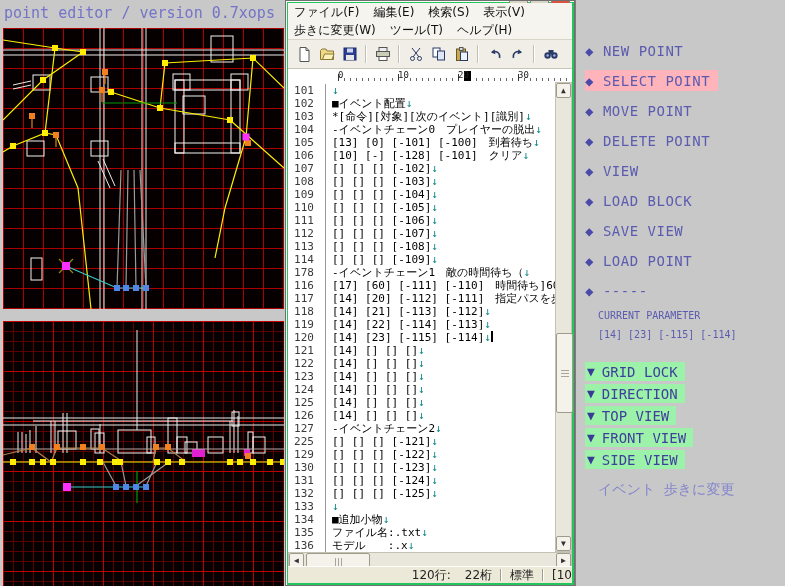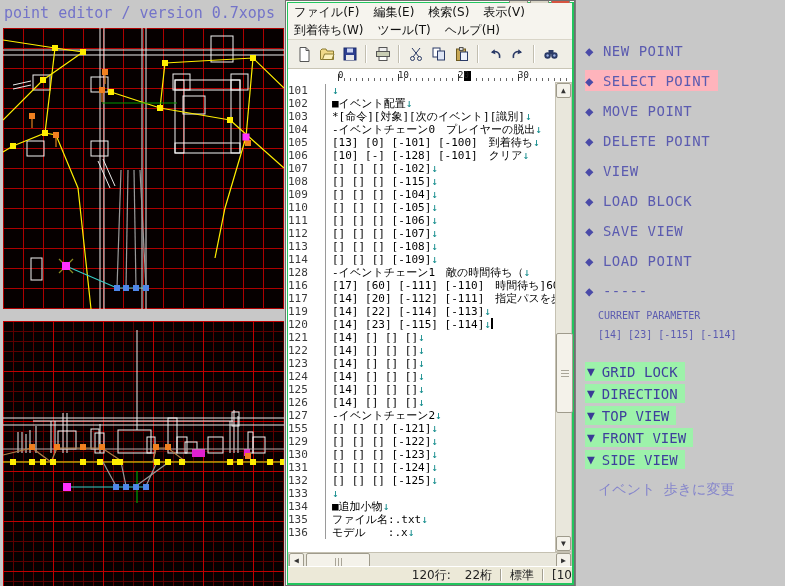--- a/index.html
+++ b/index.html
@@ -31,21 +31,21 @@
          border-bottom:1px solid #a9a598;}
   .ruler-num{position:absolute;top:1px;font-size:9px;color:#222;}
   #ruler-ticks{position:absolute;left:50px;right:2px;bottom:1px;height:3px;
        background:repeating-linear-gradient(to right,#666 0 1px,transparent 1px 6px);}
   #ruler-ticks10{position:absolute;left:50px;right:2px;bottom:1px;height:7px;
        background:repeating-linear-gradient(to right,#333 0 1px,transparent 1px 60px);}
   #ruler-cursor{position:absolute;bottom:1px;width:7px;height:10px;background:#000;}
   #text-pane{position:absolute;left:2px;top:81px;width:269px;height:470px;background:#fff;
              overflow:hidden;font-size:11px;line-height:13px;padding-top:2px;box-sizing:border-box;}
   .ed-line{white-space:pre;height:13px;}
-  .ed-ln{display:inline-block;width:32px;text-align:left;color:#3a3a3a;padding-right:5px;
+  .ed-ln{display:inline-block;width:32px;text-align:center;color:#3a3a3a;padding-right:5px;
          border-right:1px solid #9a9a9a;margin-right:6px;}
   .ed-arrow{color:#0f8a8a;}
   .ed-cursor{display:inline-block;width:2px;height:11px;background:#000;vertical-align:-1px;}
   
   .sb{position:absolute;background:#e9e7dc;border:1px solid #c5c1b2;box-sizing:border-box;}
   #vscroll{right:2px;top:81px;width:17px;height:470px;}
   #hscroll{left:2px;top:551px;right:2px;height:17px;}
   .sb-arrow{position:absolute;width:15px;height:15px;background:#f4f2ea;border:1px solid #9f9b8c;
             box-sizing:border-box;display:flex;align-items:center;justify-content:center;
             font-size:8px;color:#333;border-radius:2px;}
@@ -227,21 +227,21 @@
       <span></span>
       <span class="close"></span>
     </div>
     <div class="menubar" id="menubar-1">
         <span class="menu-item">ファイル(F)</span>
         <span class="menu-item">編集(E)</span>
         <span class="menu-item">検索(S)</span>
         <span class="menu-item">表示(V)</span>
       </div>
     <div class="menubar" id="menubar-2">
-        <span class="menu-item">到着待ち(W)</span>
+        <span class="menu-item">歩きに変更(W)</span>
         <span class="menu-item">ツール(T)</span>
         <span class="menu-item">ヘルプ(H)</span>
       </div>
     <div id="toolbar">
         <div class="tb-btn">
           <svg width="16" height="16" viewBox="0 0 16 16">
             <path d="M4 1.5h6l3 3v11H4z" fill="#fff" stroke="#555"></path>
             <path d="M10 1.5v3h3" fill="none" stroke="#555"></path>
           </svg>
         </div>
@@ -321,40 +321,41 @@
         <span class="ruler-num" style="left: 230px;">30</span>
       </div>
     <div id="text-pane">
         <div class="ed-line"><span class="ed-ln">101</span><span></span><span class="ed-arrow">↓</span></div>
         <div class="ed-line"><span class="ed-ln">102</span><span>■イベント配置</span><span class="ed-arrow">↓</span></div>
         <div class="ed-line"><span class="ed-ln">103</span><span>*[命令][対象][次のイベント][識別]</span><span class="ed-arrow">↓</span></div>
         <div class="ed-line"><span class="ed-ln">104</span><span>-イベントチェーン0　プレイヤーの脱出</span><span class="ed-arrow">↓</span></div>
         <div class="ed-line"><span class="ed-ln">105</span><span>[13] [0] [-101] [-100]　到着待ち</span><span class="ed-arrow">↓</span></div>
         <div class="ed-line"><span class="ed-ln">106</span><span>[10] [-] [-128] [-101]　クリア</span><span class="ed-arrow">↓</span></div>
         <div class="ed-line"><span class="ed-ln">107</span><span>[] [] [] [-102]</span><span class="ed-arrow">↓</span></div>
-        <div class="ed-line"><span class="ed-ln">108</span><span>[] [] [] [-115]</span><span class="ed-arrow">↓</span></div>
+        <div class="ed-line"><span class="ed-ln">108</span><span>[] [] [] [-103]</span><span class="ed-arrow">↓</span></div>
         <div class="ed-line"><span class="ed-ln">109</span><span>[] [] [] [-104]</span><span class="ed-arrow">↓</span></div>
         <div class="ed-line"><span class="ed-ln">110</span><span>[] [] [] [-105]</span><span class="ed-arrow">↓</span></div>
         <div class="ed-line"><span class="ed-ln">111</span><span>[] [] [] [-106]</span><span class="ed-arrow">↓</span></div>
         <div class="ed-line"><span class="ed-ln">112</span><span>[] [] [] [-107]</span><span class="ed-arrow">↓</span></div>
         <div class="ed-line"><span class="ed-ln">113</span><span>[] [] [] [-108]</span><span class="ed-arrow">↓</span></div>
         <div class="ed-line"><span class="ed-ln">114</span><span>[] [] [] [-109]</span><span class="ed-arrow">↓</span></div>
-        <div class="ed-line"><span class="ed-ln">128</span><span>-イベントチェーン1　敵の時間待ち（</span><span class="ed-arrow">↓</span></div>
+        <div class="ed-line"><span class="ed-ln">178</span><span>-イベントチェーン1　敵の時間待ち（</span><span class="ed-arrow">↓</span></div>
         <div class="ed-line"><span class="ed-ln">116</span><span>[17] [60] [-111] [-110]　時間待ち]60秒</span></div>
         <div class="ed-line"><span class="ed-ln">117</span><span>[14] [20] [-112] [-111]　指定パスを歩き</span></div>
+        <div class="ed-line"><span class="ed-ln">118</span><span>[14] [21] [-113] [-112]</span><span class="ed-arrow">↓</span></div>
         <div class="ed-line"><span class="ed-ln">119</span><span>[14] [22] [-114] [-113]</span><span class="ed-arrow">↓</span></div>
         <div class="ed-line"><span class="ed-ln">120</span><span>[14] [23] [-115] [-114]</span><span class="ed-arrow">↓</span><span class="ed-cursor"></span></div>
         <div class="ed-line"><span class="ed-ln">121</span><span>[14] [] [] []</span><span class="ed-arrow">↓</span></div>
         <div class="ed-line"><span class="ed-ln">122</span><span>[14] [] [] []</span><span class="ed-arrow">↓</span></div>
         <div class="ed-line"><span class="ed-ln">123</span><span>[14] [] [] []</span><span class="ed-arrow">↓</span></div>
         <div class="ed-line"><span class="ed-ln">124</span><span>[14] [] [] []</span><span class="ed-arrow">↓</span></div>
         <div class="ed-line"><span class="ed-ln">125</span><span>[14] [] [] []</span><span class="ed-arrow">↓</span></div>
         <div class="ed-line"><span class="ed-ln">126</span><span>[14] [] [] []</span><span class="ed-arrow">↓</span></div>
         <div class="ed-line"><span class="ed-ln">127</span><span>-イベントチェーン2</span><span class="ed-arrow">↓</span></div>
-        <div class="ed-line"><span class="ed-ln">155</span><span>[] [] [] [-121]</span><span class="ed-arrow">↓</span></div>
+        <div class="ed-line"><span class="ed-ln">225</span><span>[] [] [] [-121]</span><span class="ed-arrow">↓</span></div>
         <div class="ed-line"><span class="ed-ln">129</span><span>[] [] [] [-122]</span><span class="ed-arrow">↓</span></div>
         <div class="ed-line"><span class="ed-ln">130</span><span>[] [] [] [-123]</span><span class="ed-arrow">↓</span></div>
         <div class="ed-line"><span class="ed-ln">131</span><span>[] [] [] [-124]</span><span class="ed-arrow">↓</span></div>
         <div class="ed-line"><span class="ed-ln">132</span><span>[] [] [] [-125]</span><span class="ed-arrow">↓</span></div>
         <div class="ed-line"><span class="ed-ln">133</span><span></span><span class="ed-arrow">↓</span></div>
         <div class="ed-line"><span class="ed-ln">134</span><span>■追加小物</span><span class="ed-arrow">↓</span></div>
         <div class="ed-line"><span class="ed-ln">135</span><span>ファイル名:.txt</span><span class="ed-arrow">↓</span></div>
         <div class="ed-line"><span class="ed-ln">136</span><span>モデル　　:.x</span><span class="ed-arrow">↓</span></div>
       </div>
 

